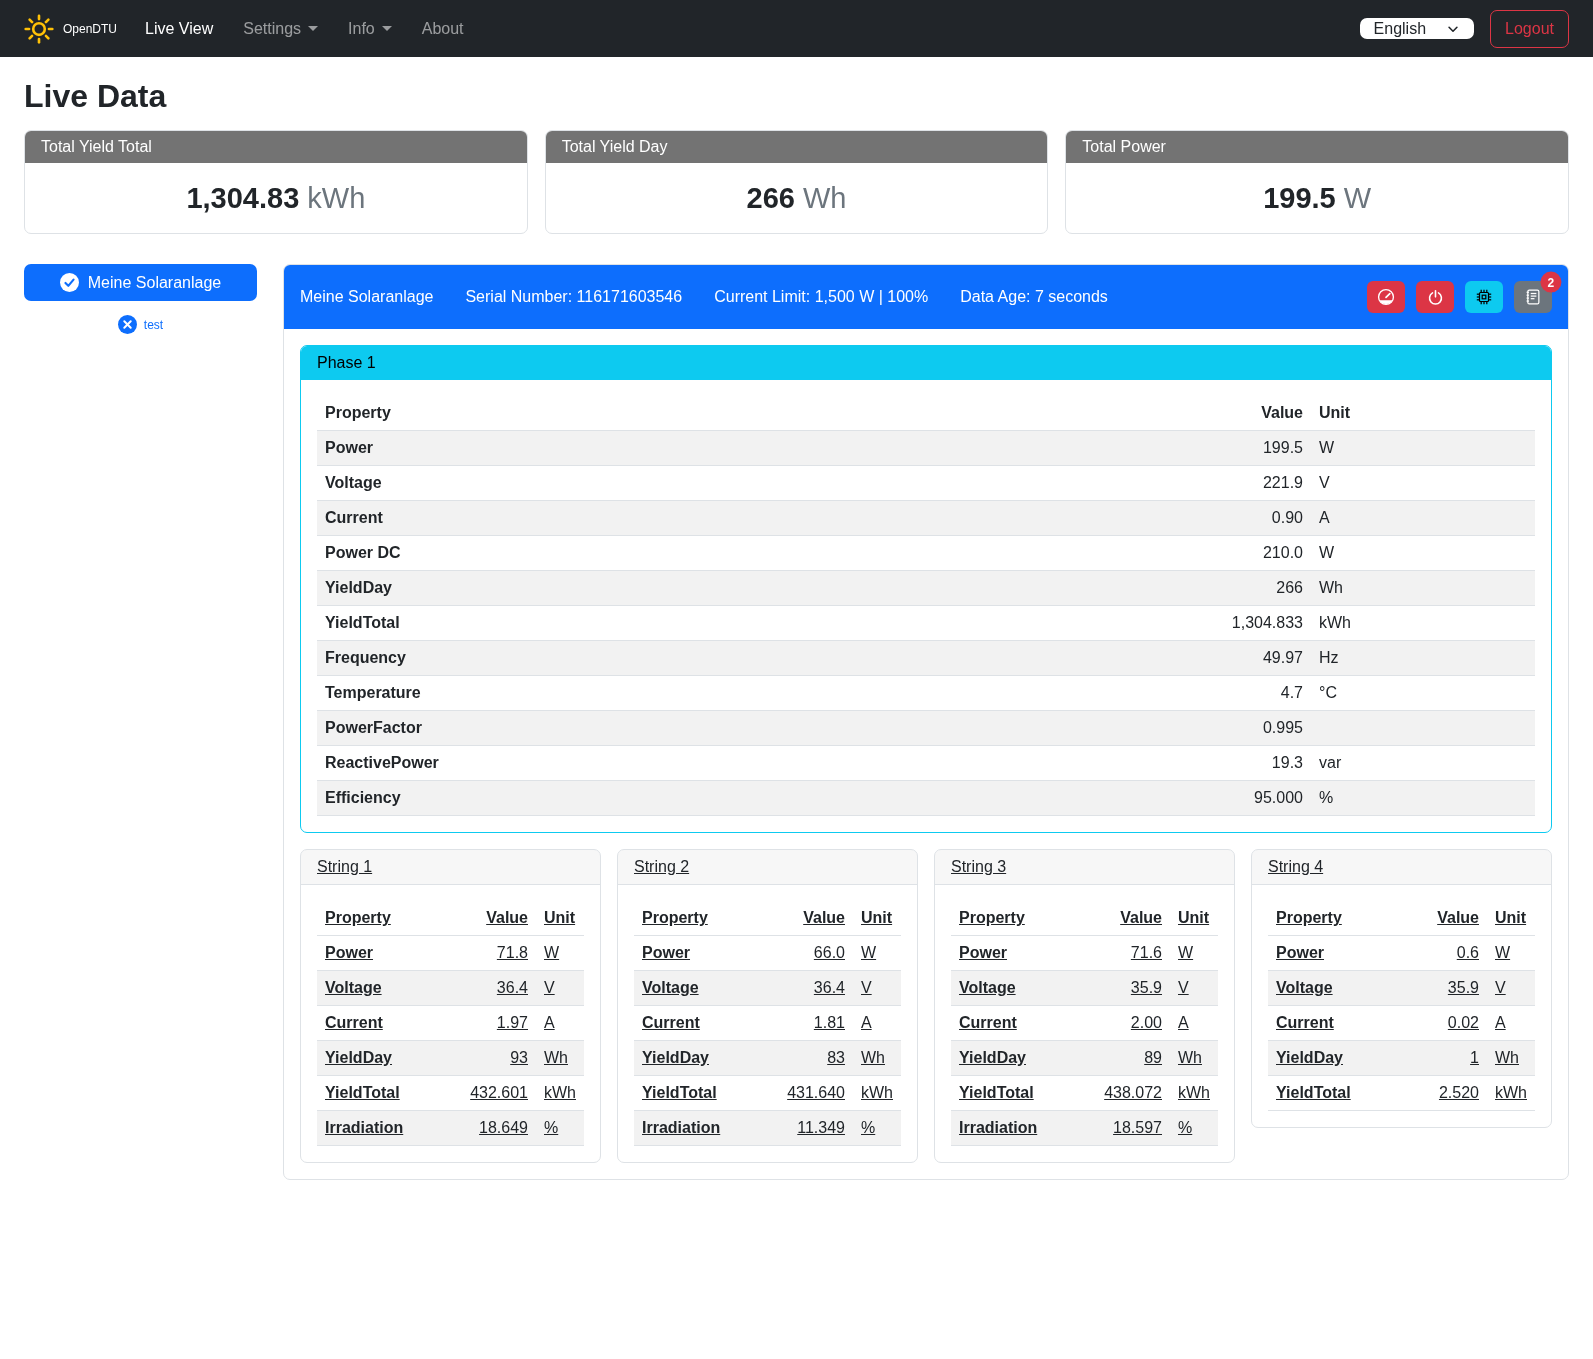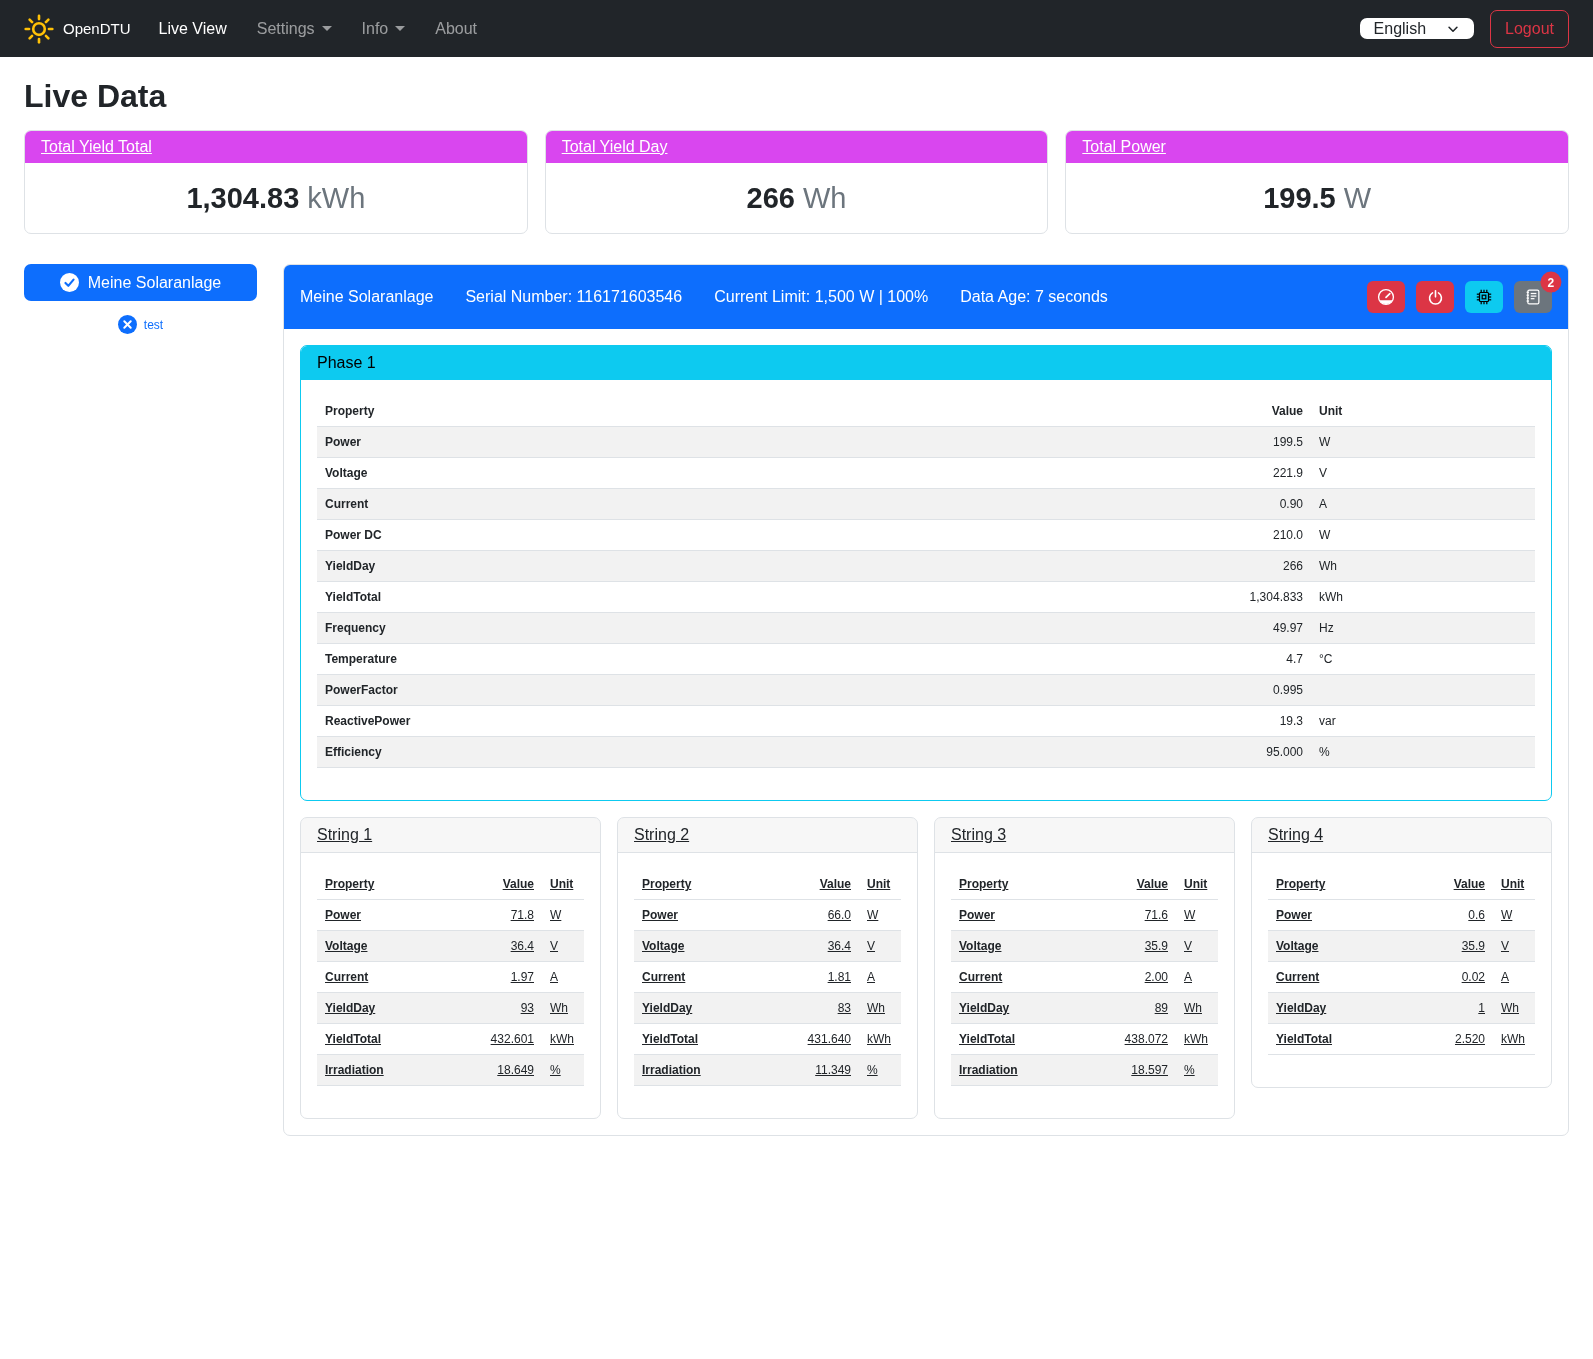--- a/index.html
+++ b/index.html
@@ -9,21 +9,21 @@
     font-family: "Liberation Sans", "DejaVu Sans", sans-serif;
     color: #212529;
     font-size: 16px;
   }
 
   
   .navbar {
     height: 57px; background: #212529; display: flex; align-items: center;
     padding: 0 24px;
   }
-  .brand { display: flex; align-items: center; gap: 9px; color: #fff; font-size: 15px; cursor: pointer; }
+  .brand { display: flex; align-items: center; gap: 9px; color: #fff; font-size: 12px; cursor: pointer; }
   .nav-items { display: flex; align-items: center; margin-left: 20px; }
   .nav-link {
     color: rgba(255,255,255,.55); padding: 8px 8px; margin-right: 14px; cursor: pointer;
     display: flex; align-items: center; text-decoration: none; text-align: right;
   }
   .nav-link.active { color: #fff; }
   .caret-down {
     display: inline-block; margin-left: 7px; width: 0; height: 0;
     border-left: 5px solid transparent; border-right: 5px solid transparent;
     border-top: 5.5px solid currentColor;
@@ -40,21 +40,21 @@
   }
 
   
   .page { padding: 0 24px 12px 24px; }
   .page-title { font-size: 32px; font-weight: 700; margin: 21px 0 15px 0; }
 
   
   .summary-row { display: grid; grid-template-columns: repeat(3, 1fr); gap: 17px; margin-bottom: 30px; }
   .s-card { border: 1px solid #dee2e6; border-radius: 7px; background: #fff; }
   .s-card-header {
-    background: #d946ef; color: #fff; padding: 7px 16px; border-radius: 6px 6px 0 0; text-decoration: underline;
+    background: #737373; color: #fff; padding: 7px 16px; border-radius: 6px 6px 0 0;
   }
   .s-card-body { padding: 14px 16px; text-align: center; }
   .s-value { font-size: 29px; font-weight: 700; line-height: 1.45; }
   .s-unit { font-size: 29px; color: #6c757d; margin-left: 8px; font-weight: 400; }
 
   
   .content-row { display: flex; gap: 26px; align-items: flex-start; }
   .sidebar { width: 233px; flex-shrink: 0; }
   .inv-select-btn {
     width: 100%; background: #0d6efd; border: none; color: #fff; border-radius: 7px;
@@ -87,21 +87,21 @@
     z-index: 2;
   }
   .inverter-body { padding: 16px; }
 
   
   .phase-card { border: 1px solid #0dcaf0; border-radius: 7px; margin-bottom: 16px; }
   .phase-header { background: #0dcaf0; color: #000; padding: 8px 16px; border-radius: 6px 6px 0 0; }
   .phase-body { padding: 16px; }
 
   
-  table { width: 100%; border-collapse: collapse; margin-bottom: 16px; font-size: 12px; }
+  table { width: 100%; border-collapse: collapse; font-size: 16px; }
   th, td { padding: 8px; text-align: left; border-bottom: 1px solid #dee2e6; }
   th { font-weight: 700; }
   td.prop { font-weight: 700; }
   th.val, td.val { text-align: right; }
   .phase-table th.unit, .phase-table td.unit { width: 224px; }
   .string-table th.unit, .string-table td.unit { width: 42px; }
   .phase-table tbody tr:nth-child(odd) td { background: #f2f2f2; }
   .string-table tbody tr:nth-child(even) td { background: #f2f2f2; }
 
   

